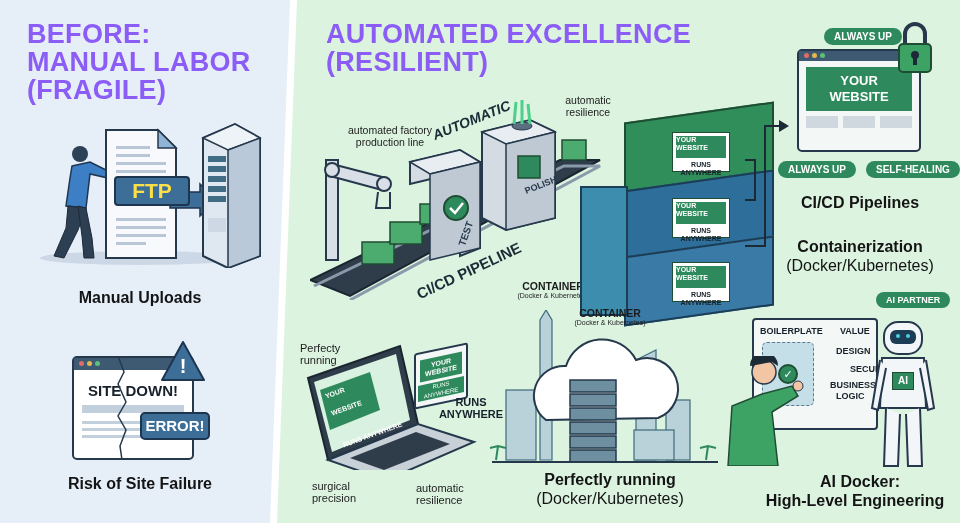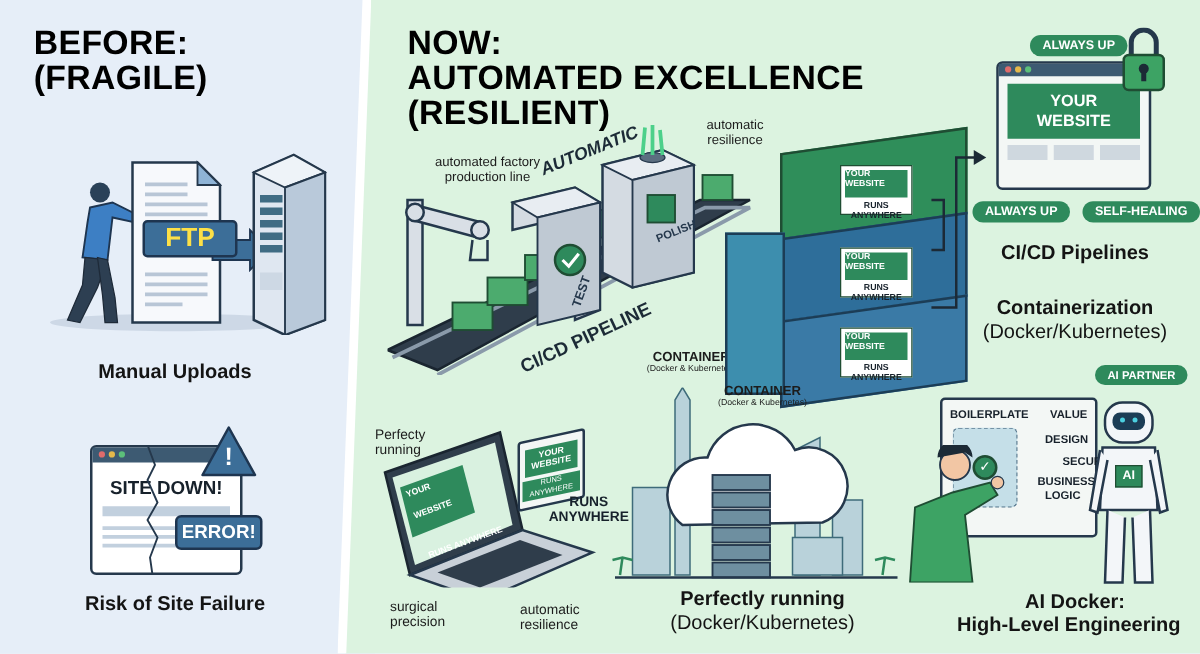--- a/index.html
+++ b/index.html
@@ -4,36 +4,37 @@
 <style>
   * { box-sizing: border-box; margin: 0; padding: 0; }
   html, body { width: 960px; height: 523px; overflow: hidden; }
   body { position: relative; font-family: "Liberation Sans", sans-serif; background: #e6eef8; color: #17212b; }
   .abs { position: absolute; }
   .left-panel { position: absolute; left: 0; top: 0; width: 300px; height: 523px; background: #e6eef8; }
   .right-panel { position: absolute; left: 0; top: 0; width: 960px; height: 523px; background: #dcf3e0;
     clip-path: polygon(296px 0, 960px 0, 960px 523px, 276px 523px); }
   .divider-stripe { position: absolute; left: 0; top: 0; width: 960px; height: 523px; background: #ffffff;
     clip-path: polygon(290px 0, 297px 0, 277px 523px, 270px 523px); }
-  .heading { font-weight: 700; font-size: 27px; line-height: 28px; color: #000000; letter-spacing: 0.3px; }
+  .heading { font-weight: 700; font-size: 27px; line-height: 28px; color: #8b5cf6; letter-spacing: 0.3px; }
   .label-bold { font-weight: 700; font-size: 16px; color: #141414; text-align: center; }
   .label-sub { font-size: 16px; color: #141414; text-align: center; }
   .small-note { font-size: 10.5px; line-height: 12px; color: #1c1c1c; text-align: center; }
   .pill { background: #2e8a5c; color: #fff; font-weight: 700; font-size: 10px; border-radius: 10px; padding: 3px 10px; text-align: center; white-space: nowrap; }
   .tiny { font-size: 7px; line-height: 8px; }
 </style>
 </head>
 <body>
 
 <div class="left-panel"></div>
 <div class="right-panel"></div>
 <div class="divider-stripe"></div>
 
 <div class="abs heading" style="left:27px; top:20px;">
   <div>BEFORE:</div>
+  <div>MANUAL LABOR</div>
   <div>(FRAGILE)</div>
 </div>
 
 <svg class="abs" style="left:20px; top:118px;" width="260" height="150" viewBox="0 0 260 150">
   <ellipse cx="120" cy="140" rx="100" ry="7" fill="#cdd8e6"></ellipse>
 
   <g>
     <circle cx="60" cy="36" r="8" fill="#2a4158"></circle>
     <path d="M52 48 L70 44 L90 54 L88 60 L70 56 L66 90 L46 88 L50 60 Z" fill="#3d7fc4" stroke="#1e3550" stroke-width="1.5"></path>
     <path d="M48 88 L66 90 L58 112 L44 140 L34 138 L46 110 Z" fill="#2d3f52" stroke="#1e2a38" stroke-width="1"></path>
@@ -89,21 +90,20 @@
 </svg>
 <svg class="abs" style="left:160px; top:340px;" width="46" height="42" viewBox="0 0 46 42">
   <path d="M23 2 L44 40 L2 40 Z" fill="#3c6e98" stroke="#1e3550" stroke-width="2" stroke-linejoin="round"></path>
 </svg>
 <div class="abs" style="left:160px; top:355px; width:46px; text-align:center; color:#fff; font-weight:700; font-size:20px;">!</div>
 <div class="abs" style="left:140px; top:412px; width:70px; height:28px; background:#3c6e98; border:2px solid #1e3550; border-radius:5px; color:#fff; font-weight:700; font-size:15px; line-height:24px; text-align:center;">ERROR!</div>
 
 <div class="abs label-bold" style="left:30px; top:475px; width:220px;">Risk of Site Failure</div>
 
 <div class="abs heading" style="left:326px; top:20px;">
-  <div>NOW:</div>
   <div>AUTOMATED EXCELLENCE</div>
   <div>(RESILIENT)</div>
 </div>
 
 <div class="abs small-note" style="left:330px; top:124px; width:120px;">automated factory production line</div>
 <div class="abs" style="left:430px; top:112px; font-weight:700; font-style:italic; font-size:14px; transform:rotate(-22deg); color:#1c2a36;">AUTOMATIC</div>
 <div class="abs small-note" style="left:556px; top:94px; width:64px;">automatic resilience</div>
 
 <svg class="abs" style="left:310px; top:100px;" width="300" height="200" viewBox="0 0 300 200">
 

